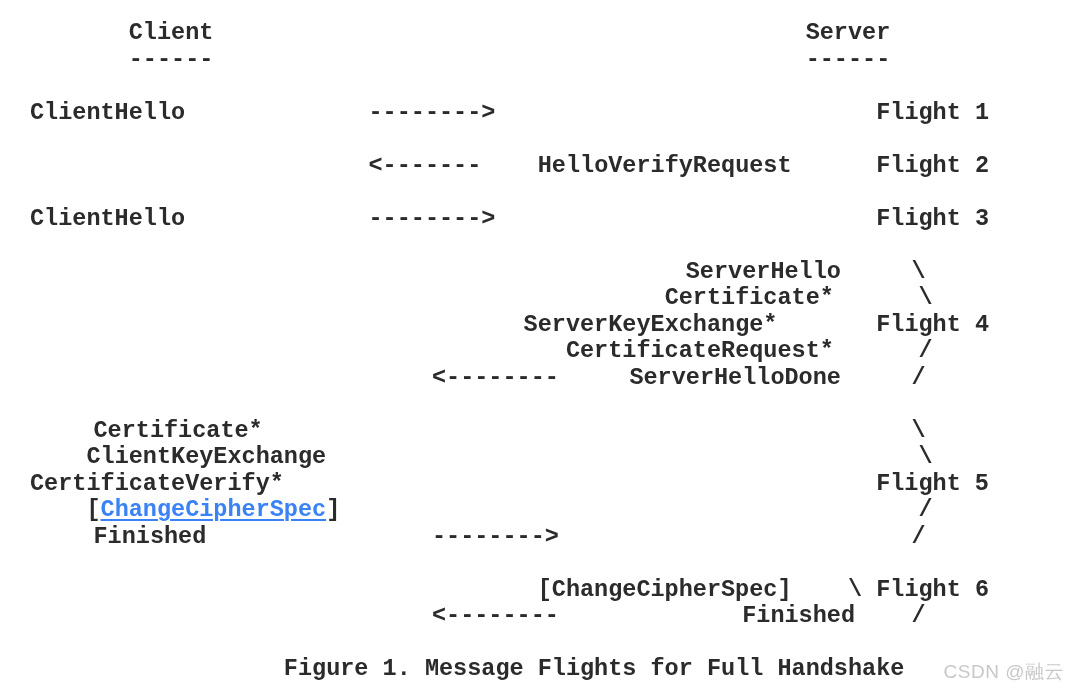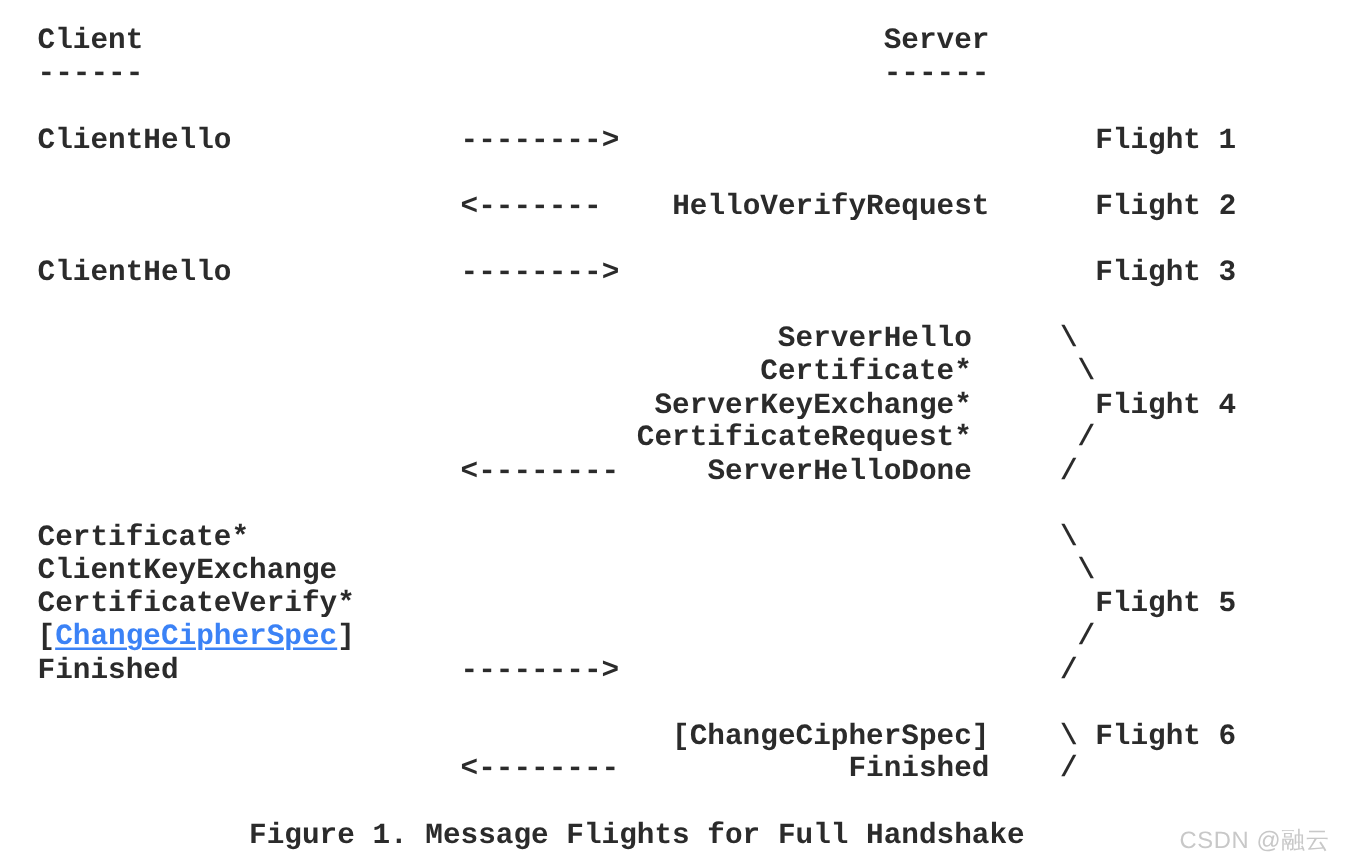--- a/index.html
+++ b/index.html
@@ -20,20 +20,21 @@
     font-family: "Liberation Mono", "DejaVu Sans Mono", monospace;
     font-weight: 700;
     font-size: 23.5px;
     line-height: 26.5px;
     color: #2b2b2b;
     white-space: pre;
     letter-spacing: 0;
   }
   .diagram .line {
     height: 26.5px;
+    text-align: center;
   }
   .diagram .link {
     color: #3b82f6;
     text-decoration: underline;
     text-decoration-thickness: 2px;
     text-underline-offset: 3px;
     cursor: pointer;
   }
   .watermark {
     position: absolute;

